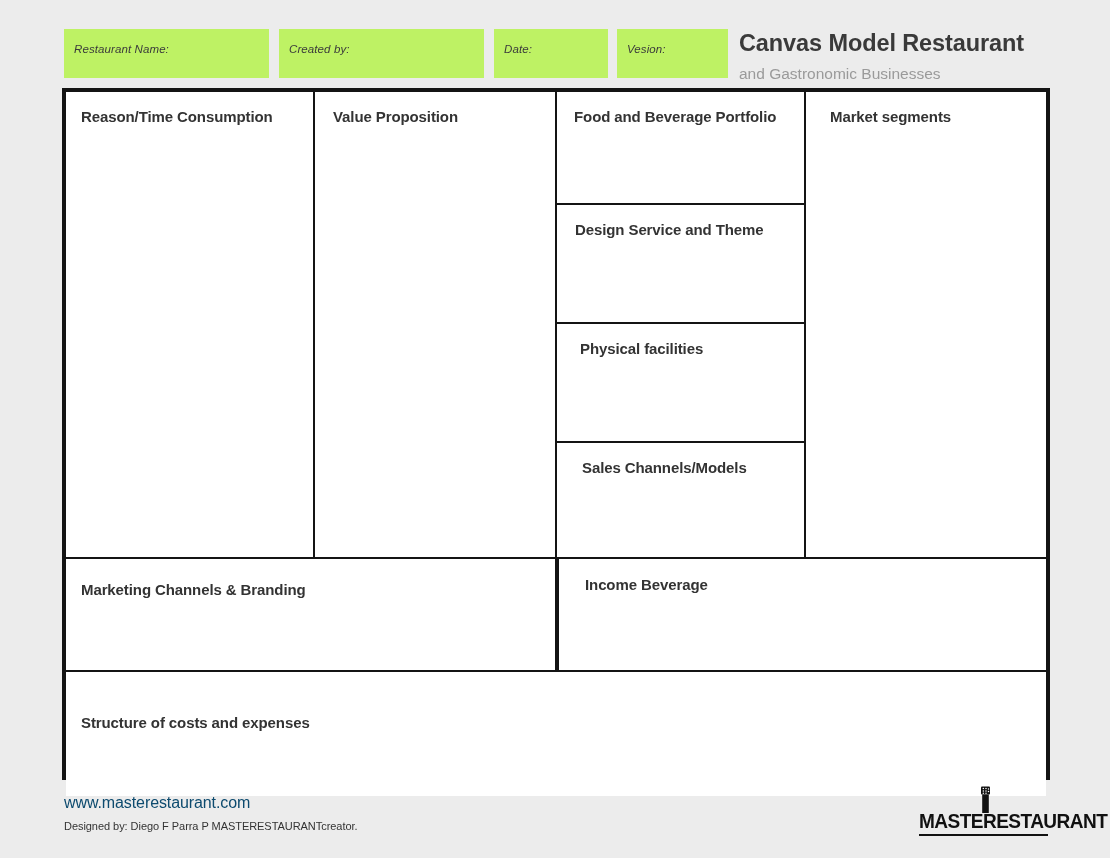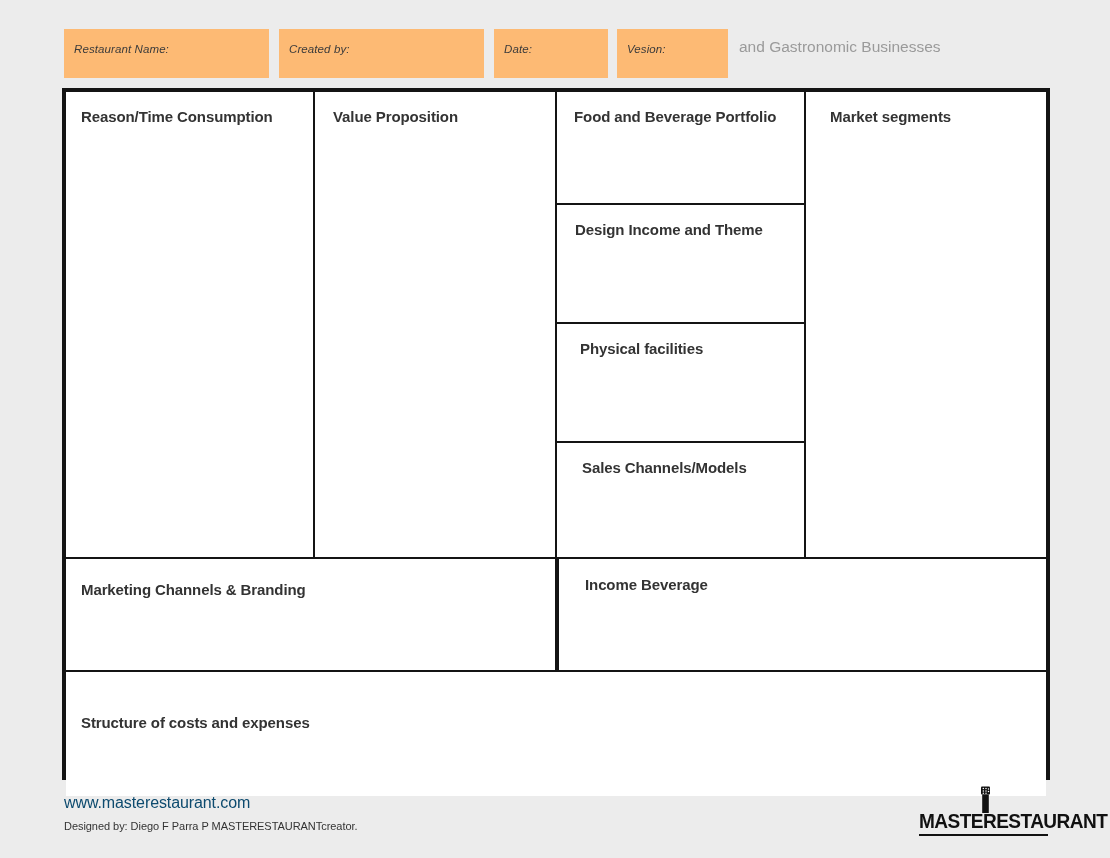--- a/index.html
+++ b/index.html
@@ -17,21 +17,21 @@
   }
 
   
   .header {
     position: absolute;
     left: 0; top: 0;
     width: 1110px; height: 88px;
   }
   .hfield {
     position: absolute;
-    background: #fdba74;
+    background: #bef264;
     box-sizing: border-box;
     padding: 10px 16px 0 10px;
   }
   .hfield-label {
     font-style: italic;
     font-size: 11.5px;
     color: #3b3b3b;
     letter-spacing: 0.1px;
     font-family: "Liberation Sans", sans-serif;
   }
@@ -182,20 +182,21 @@
 
   <div class="hfield" id="f-date">
     <span class="hfield-label">Date:</span>
   </div>
 
   <div class="hfield" id="f-ver">
     <span class="hfield-label">Vesion:</span>
   </div>
 
   <div class="title-block">
+    <div class="title-main">Canvas Model Restaurant</div>
     <div class="title-sub">and Gastronomic Businesses</div>
   </div>
 
 </div>
 
 <div class="canvas">
   <div class="canvas-inner">
 
     <div class="cell" style="left:0px; top:0px; width:247px; height:465px;">
       <div class="cell-title" style="position:absolute; left:15px; top:16px;">Reason/Time Consumption</div>
@@ -203,21 +204,21 @@
 
     <div class="cell" style="left:249px; top:0px; width:240px; height:465px;">
       <div class="cell-title" style="position:absolute; left:18px; top:16px;">Value Proposition</div>
     </div>
 
     <div class="cell" style="left:491px; top:0px; width:247px; height:111px;">
       <div class="cell-title" style="position:absolute; left:17px; top:16px;">Food and Beverage Portfolio</div>
     </div>
 
     <div class="cell" style="left:491px; top:113px; width:247px; height:117px;">
-      <div class="cell-title" style="position:absolute; left:18px; top:16px;">Design Income and Theme</div>
+      <div class="cell-title" style="position:absolute; left:18px; top:16px;">Design Service and Theme</div>
     </div>
 
     <div class="cell" style="left:491px; top:232px; width:247px; height:120px;">
       <div class="cell-title" style="position:absolute; left:23px; top:16px;">Physical facilities</div>
     </div>
 
     <div class="cell" style="left:491px; top:351px; width:247px; height:114px;">
       <div class="cell-title" style="position:absolute; left:25px; top:16px;">Sales Channels/Models</div>
     </div>
 

